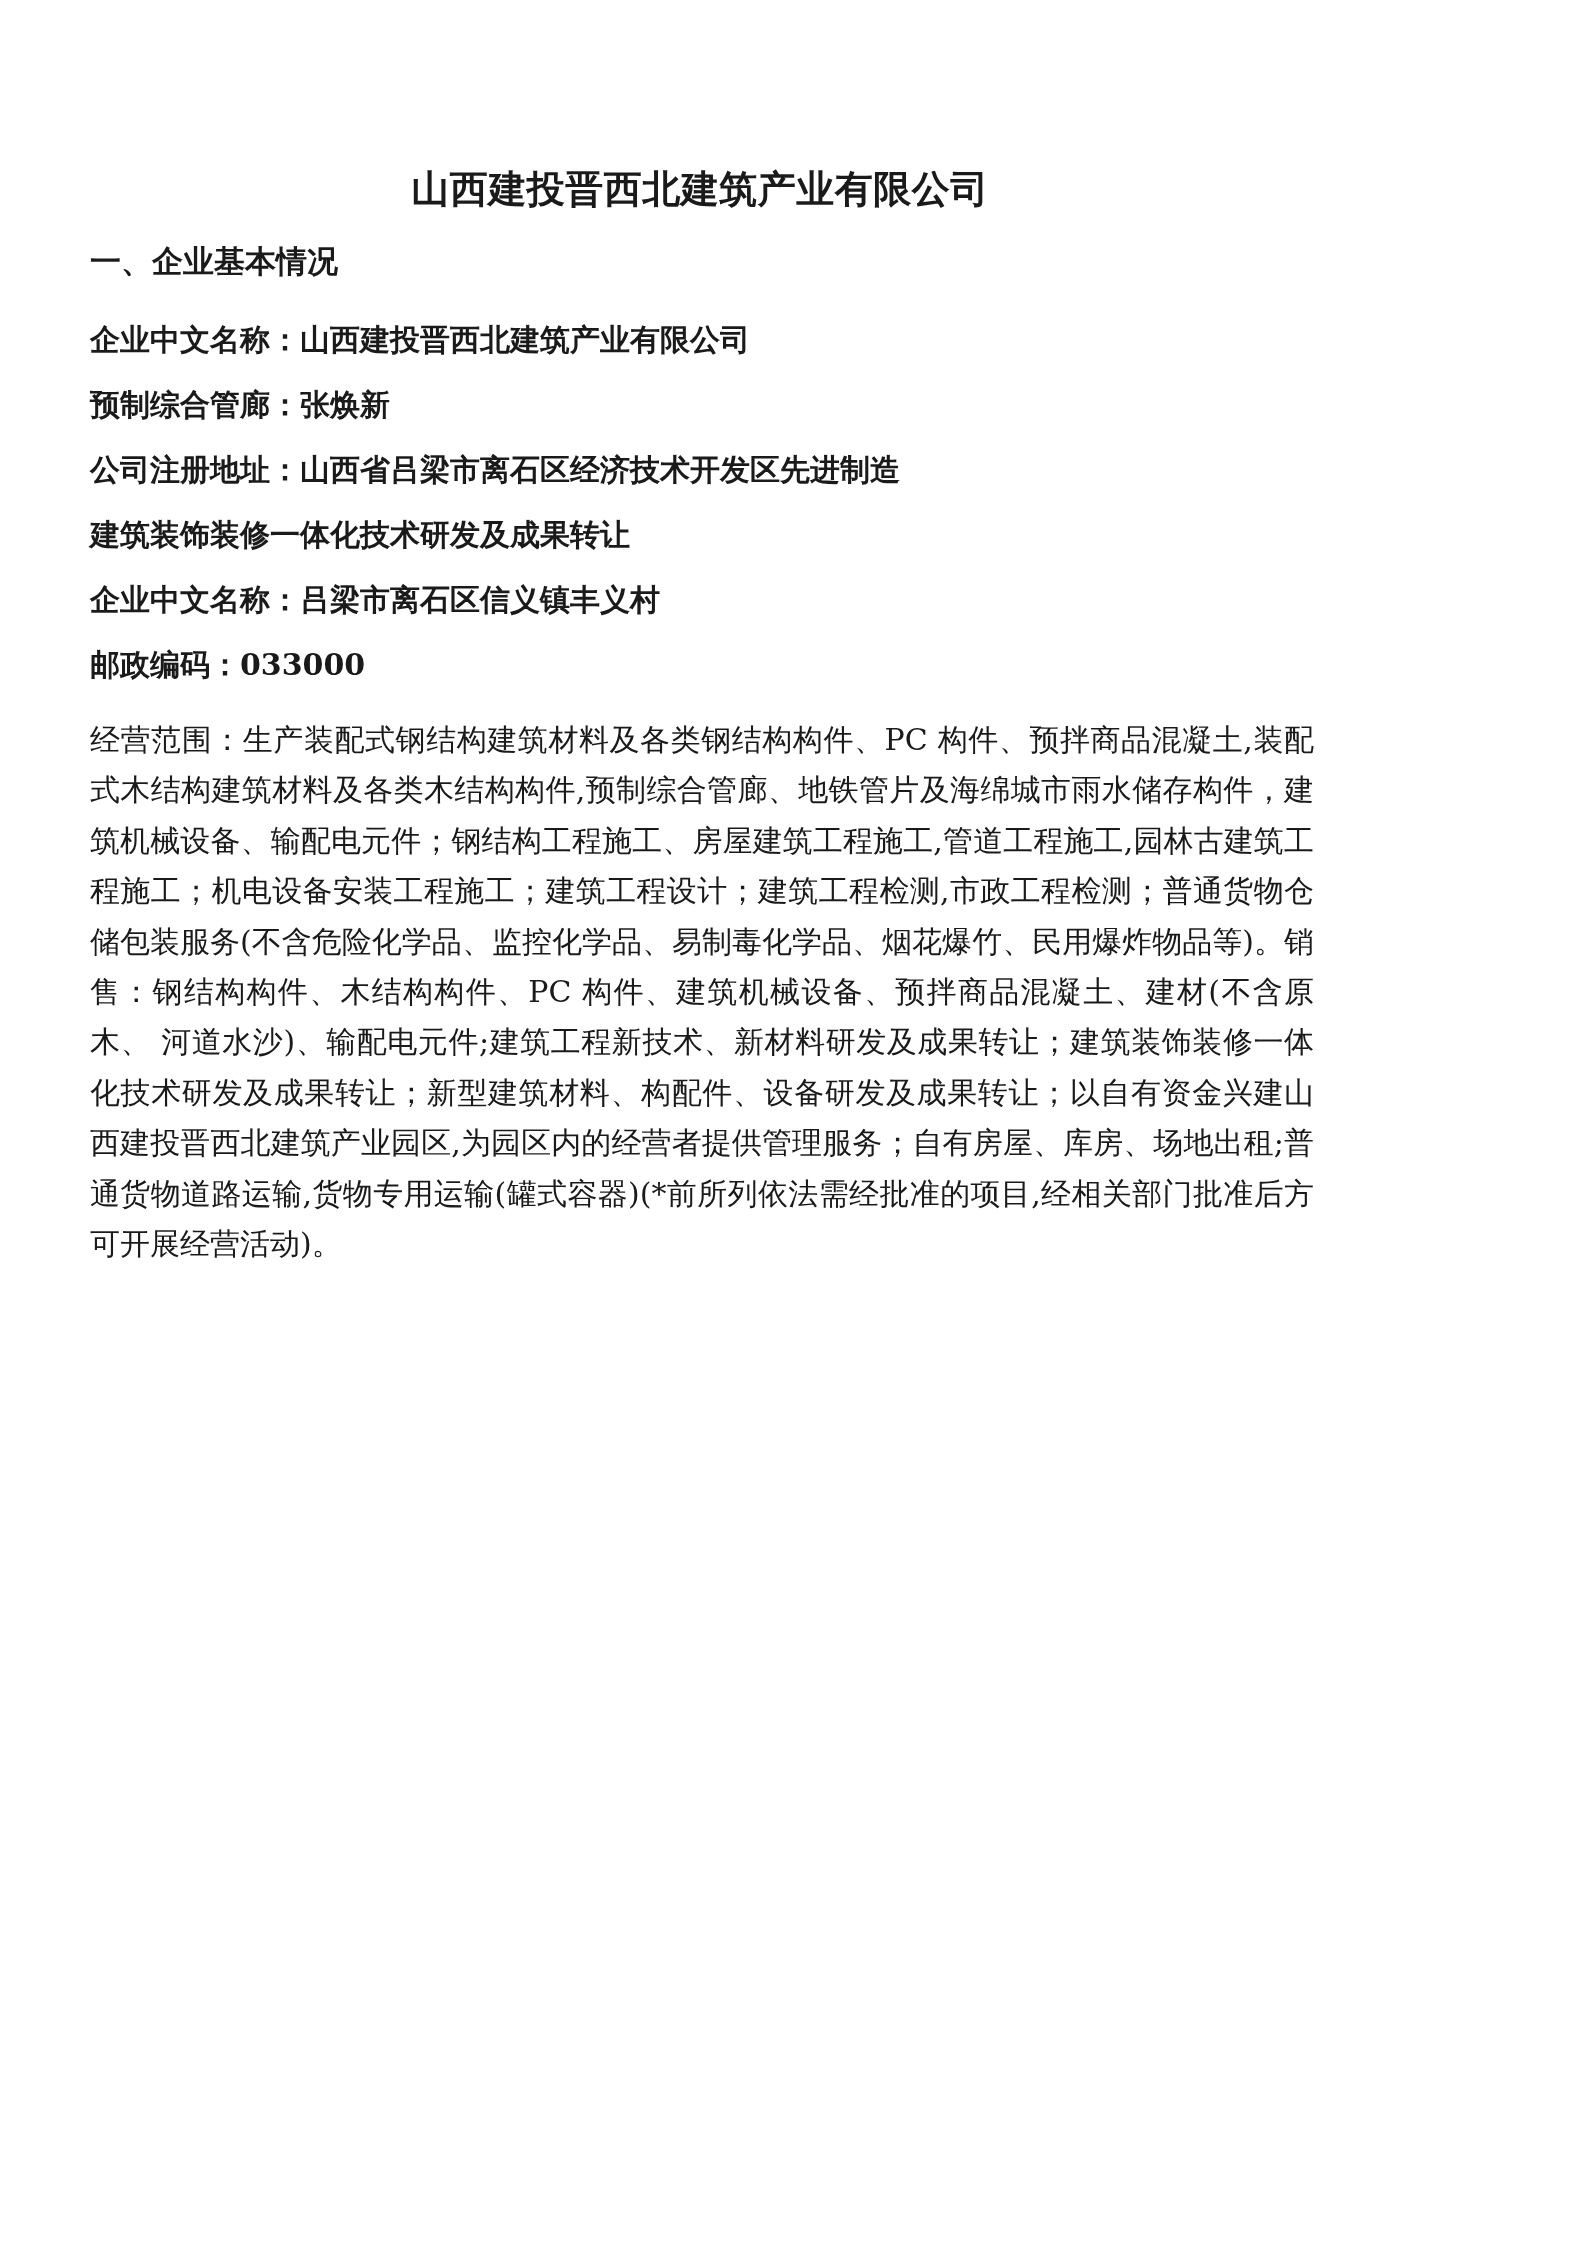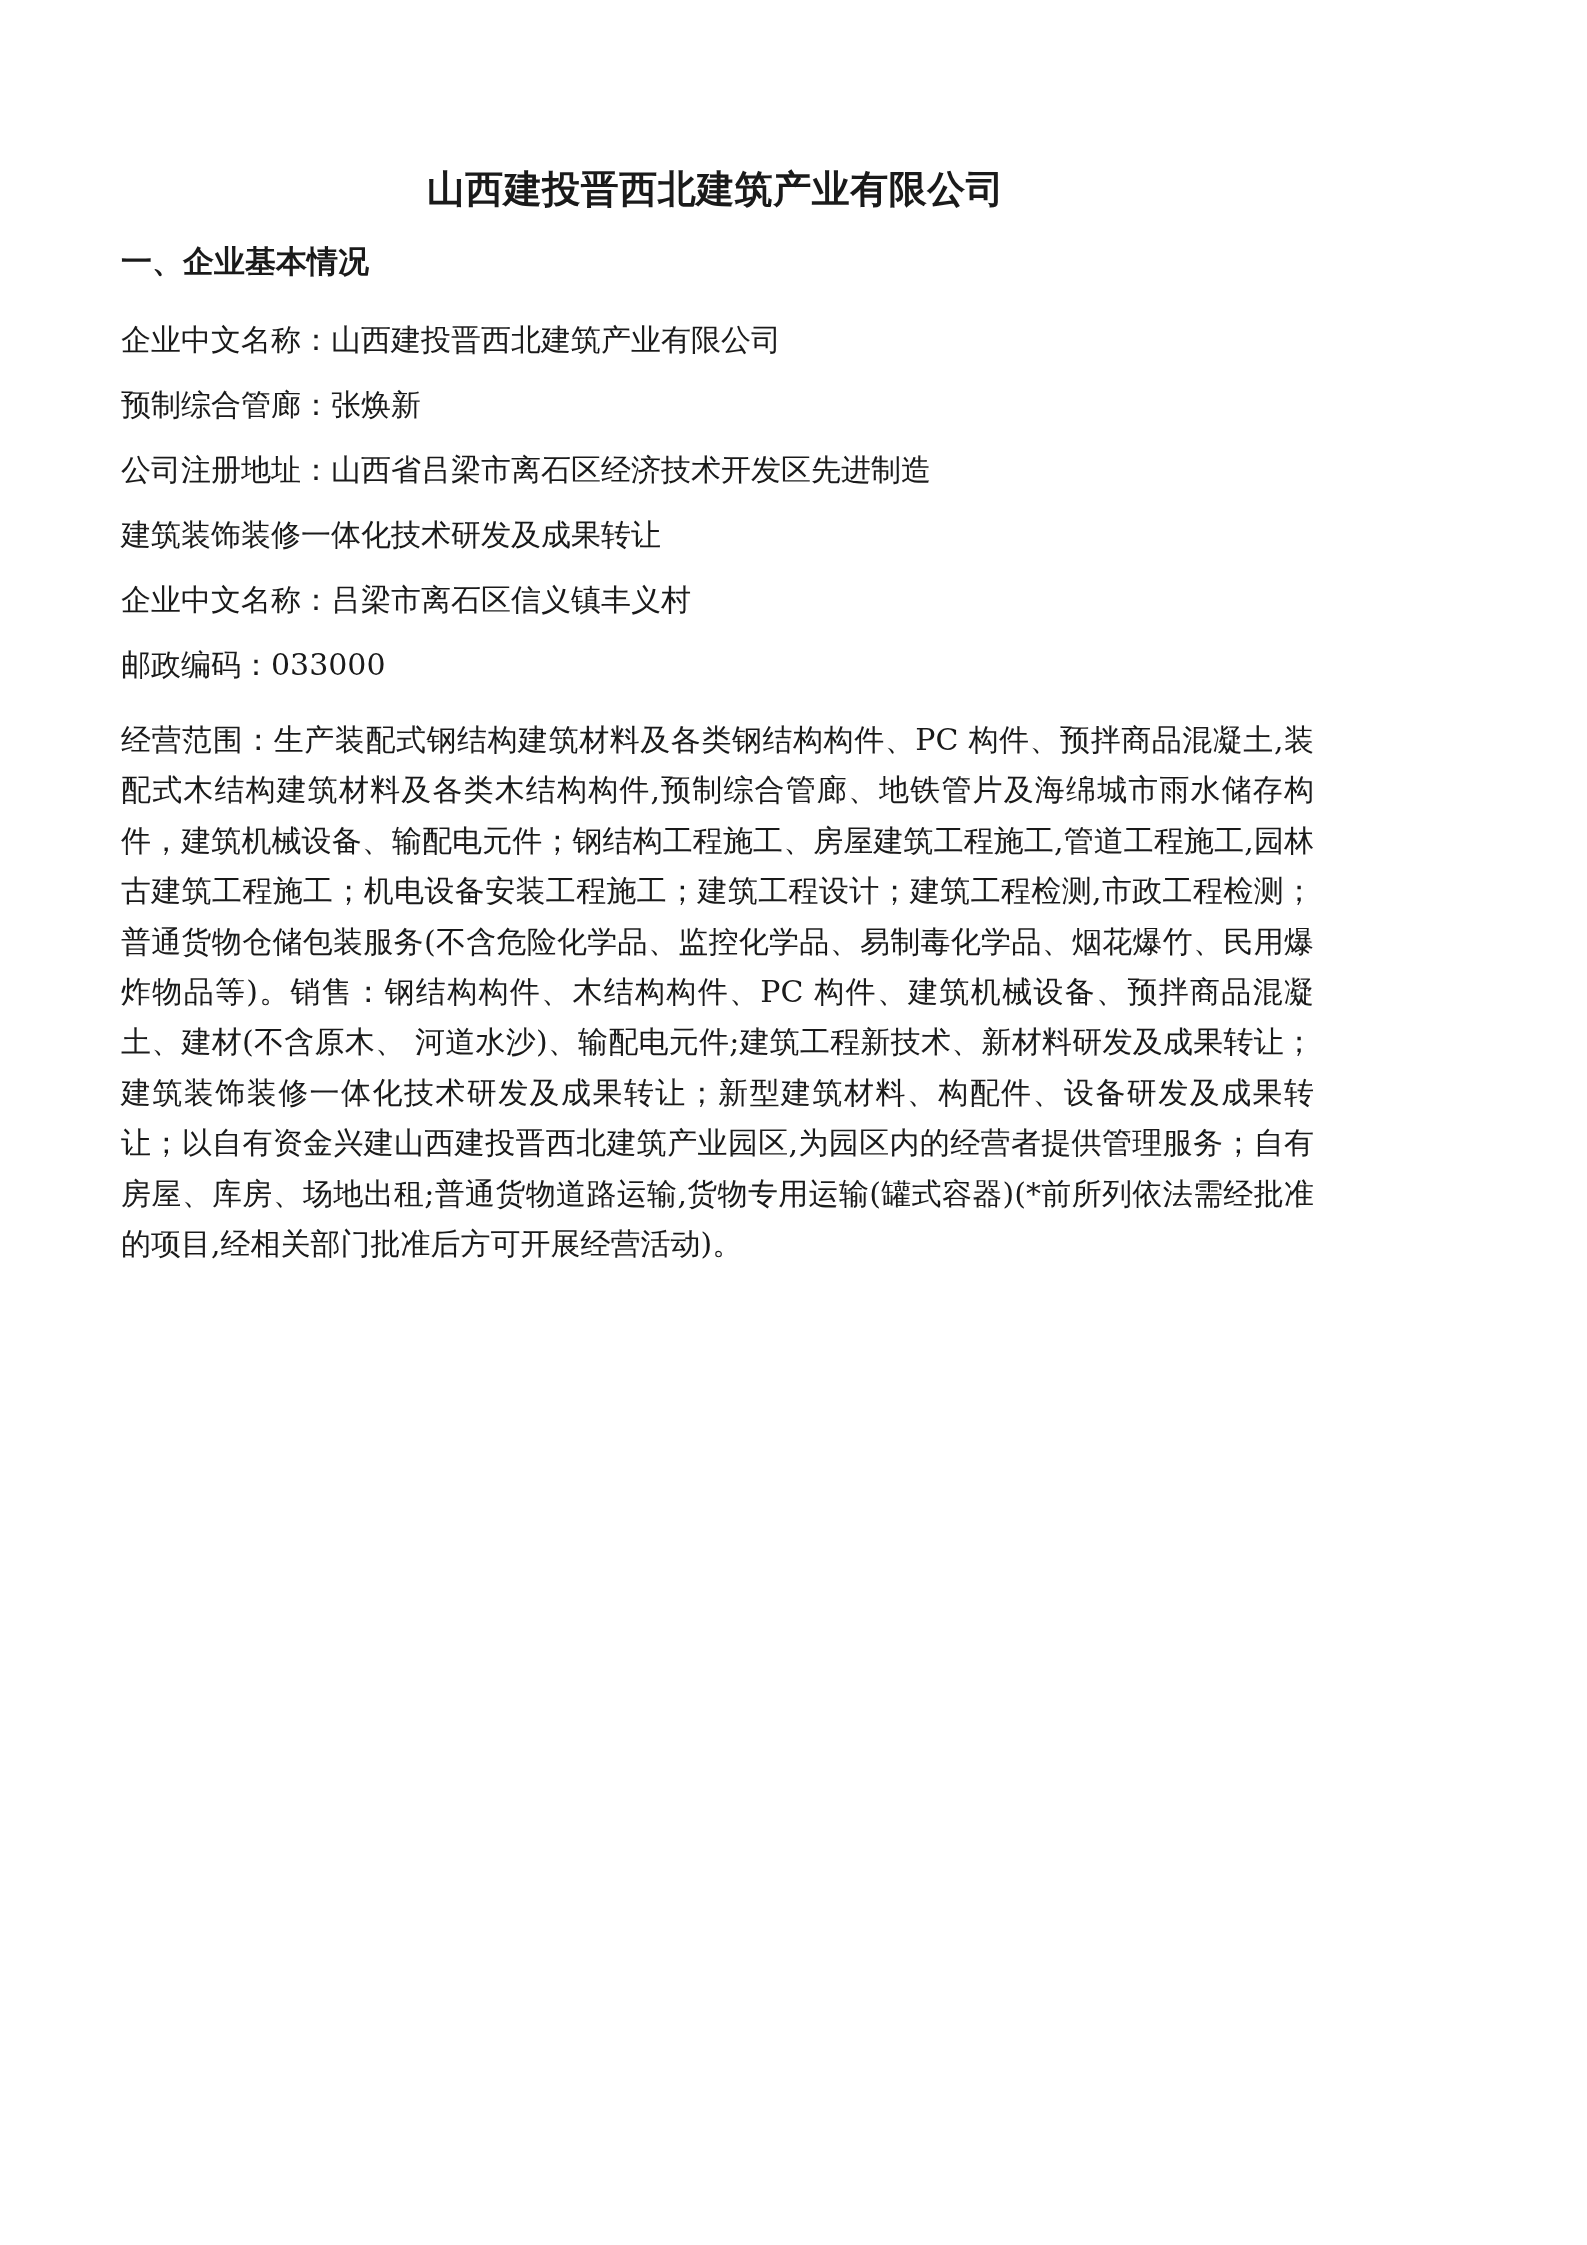--- a/index.html
+++ b/index.html
@@ -11,21 +11,21 @@
     width: 1587px;
     height: 2245px;
     font-family: "DejaVu Serif", "Liberation Serif", serif;
     color: #000000;
     overflow: hidden;
   }
   .page {
     box-sizing: border-box;
     width: 1519px;
     height: 2245px;
-    padding: 170px 205px 0 117px;
+    padding: 170px 205px 0 86px;
     background: #ffffff;
   }
   .doc-title {
     text-align: center;
     font-family: "DejaVu Sans", "Liberation Sans", sans-serif;
     font-weight: bold;
     font-size: 38px;
     line-height: 1.0;
     letter-spacing: 0.5px;
     color: #1a1a1a;
@@ -47,20 +47,21 @@
     text-indent: 0;
     padding-left: 4px;
   }
   .field-line {
     font-size: 30px;
     line-height: 1.0;
     color: #1a1a1a;
     margin: 0 0 35px 0;
     padding-left: 4px;
     white-space: nowrap;
+    font-weight: bold;
   }
   .scope-para {
     font-size: 30px;
     line-height: 1.68;
     color: #1a1a1a;
     margin: 0;
     text-align: justify;
     text-justify: inter-character;
     padding-left: 4px;
     text-indent: 0;

